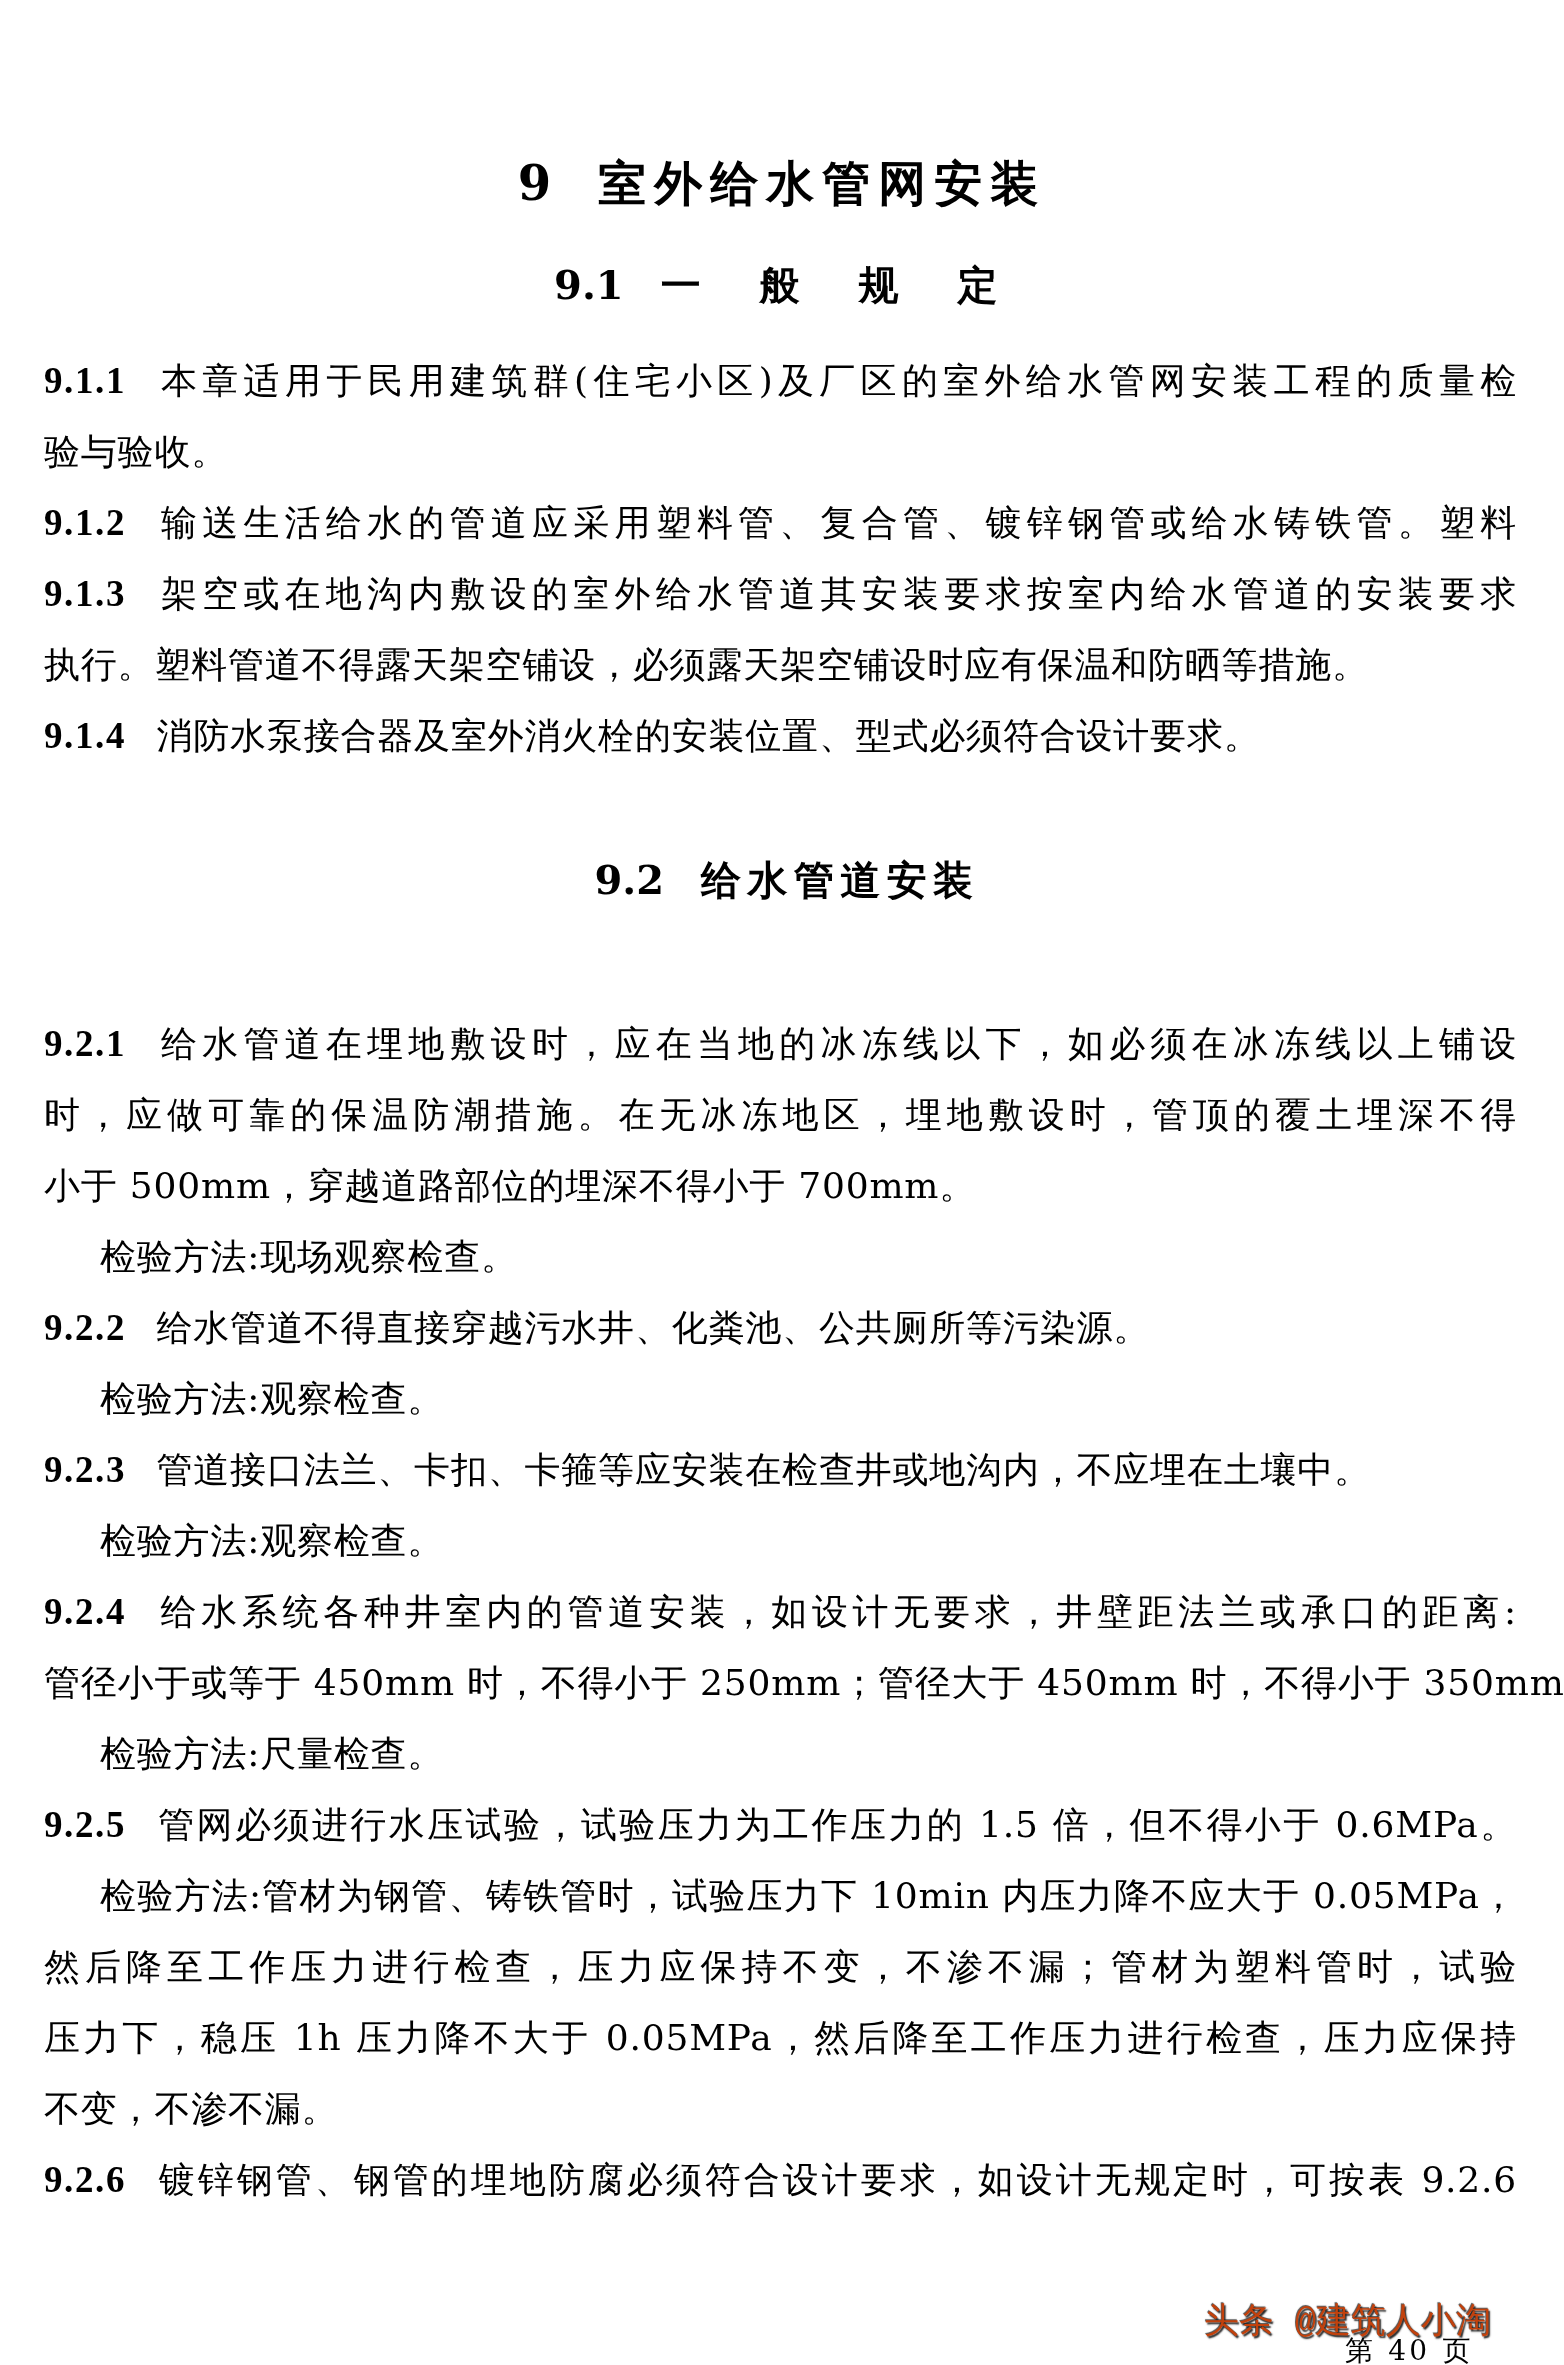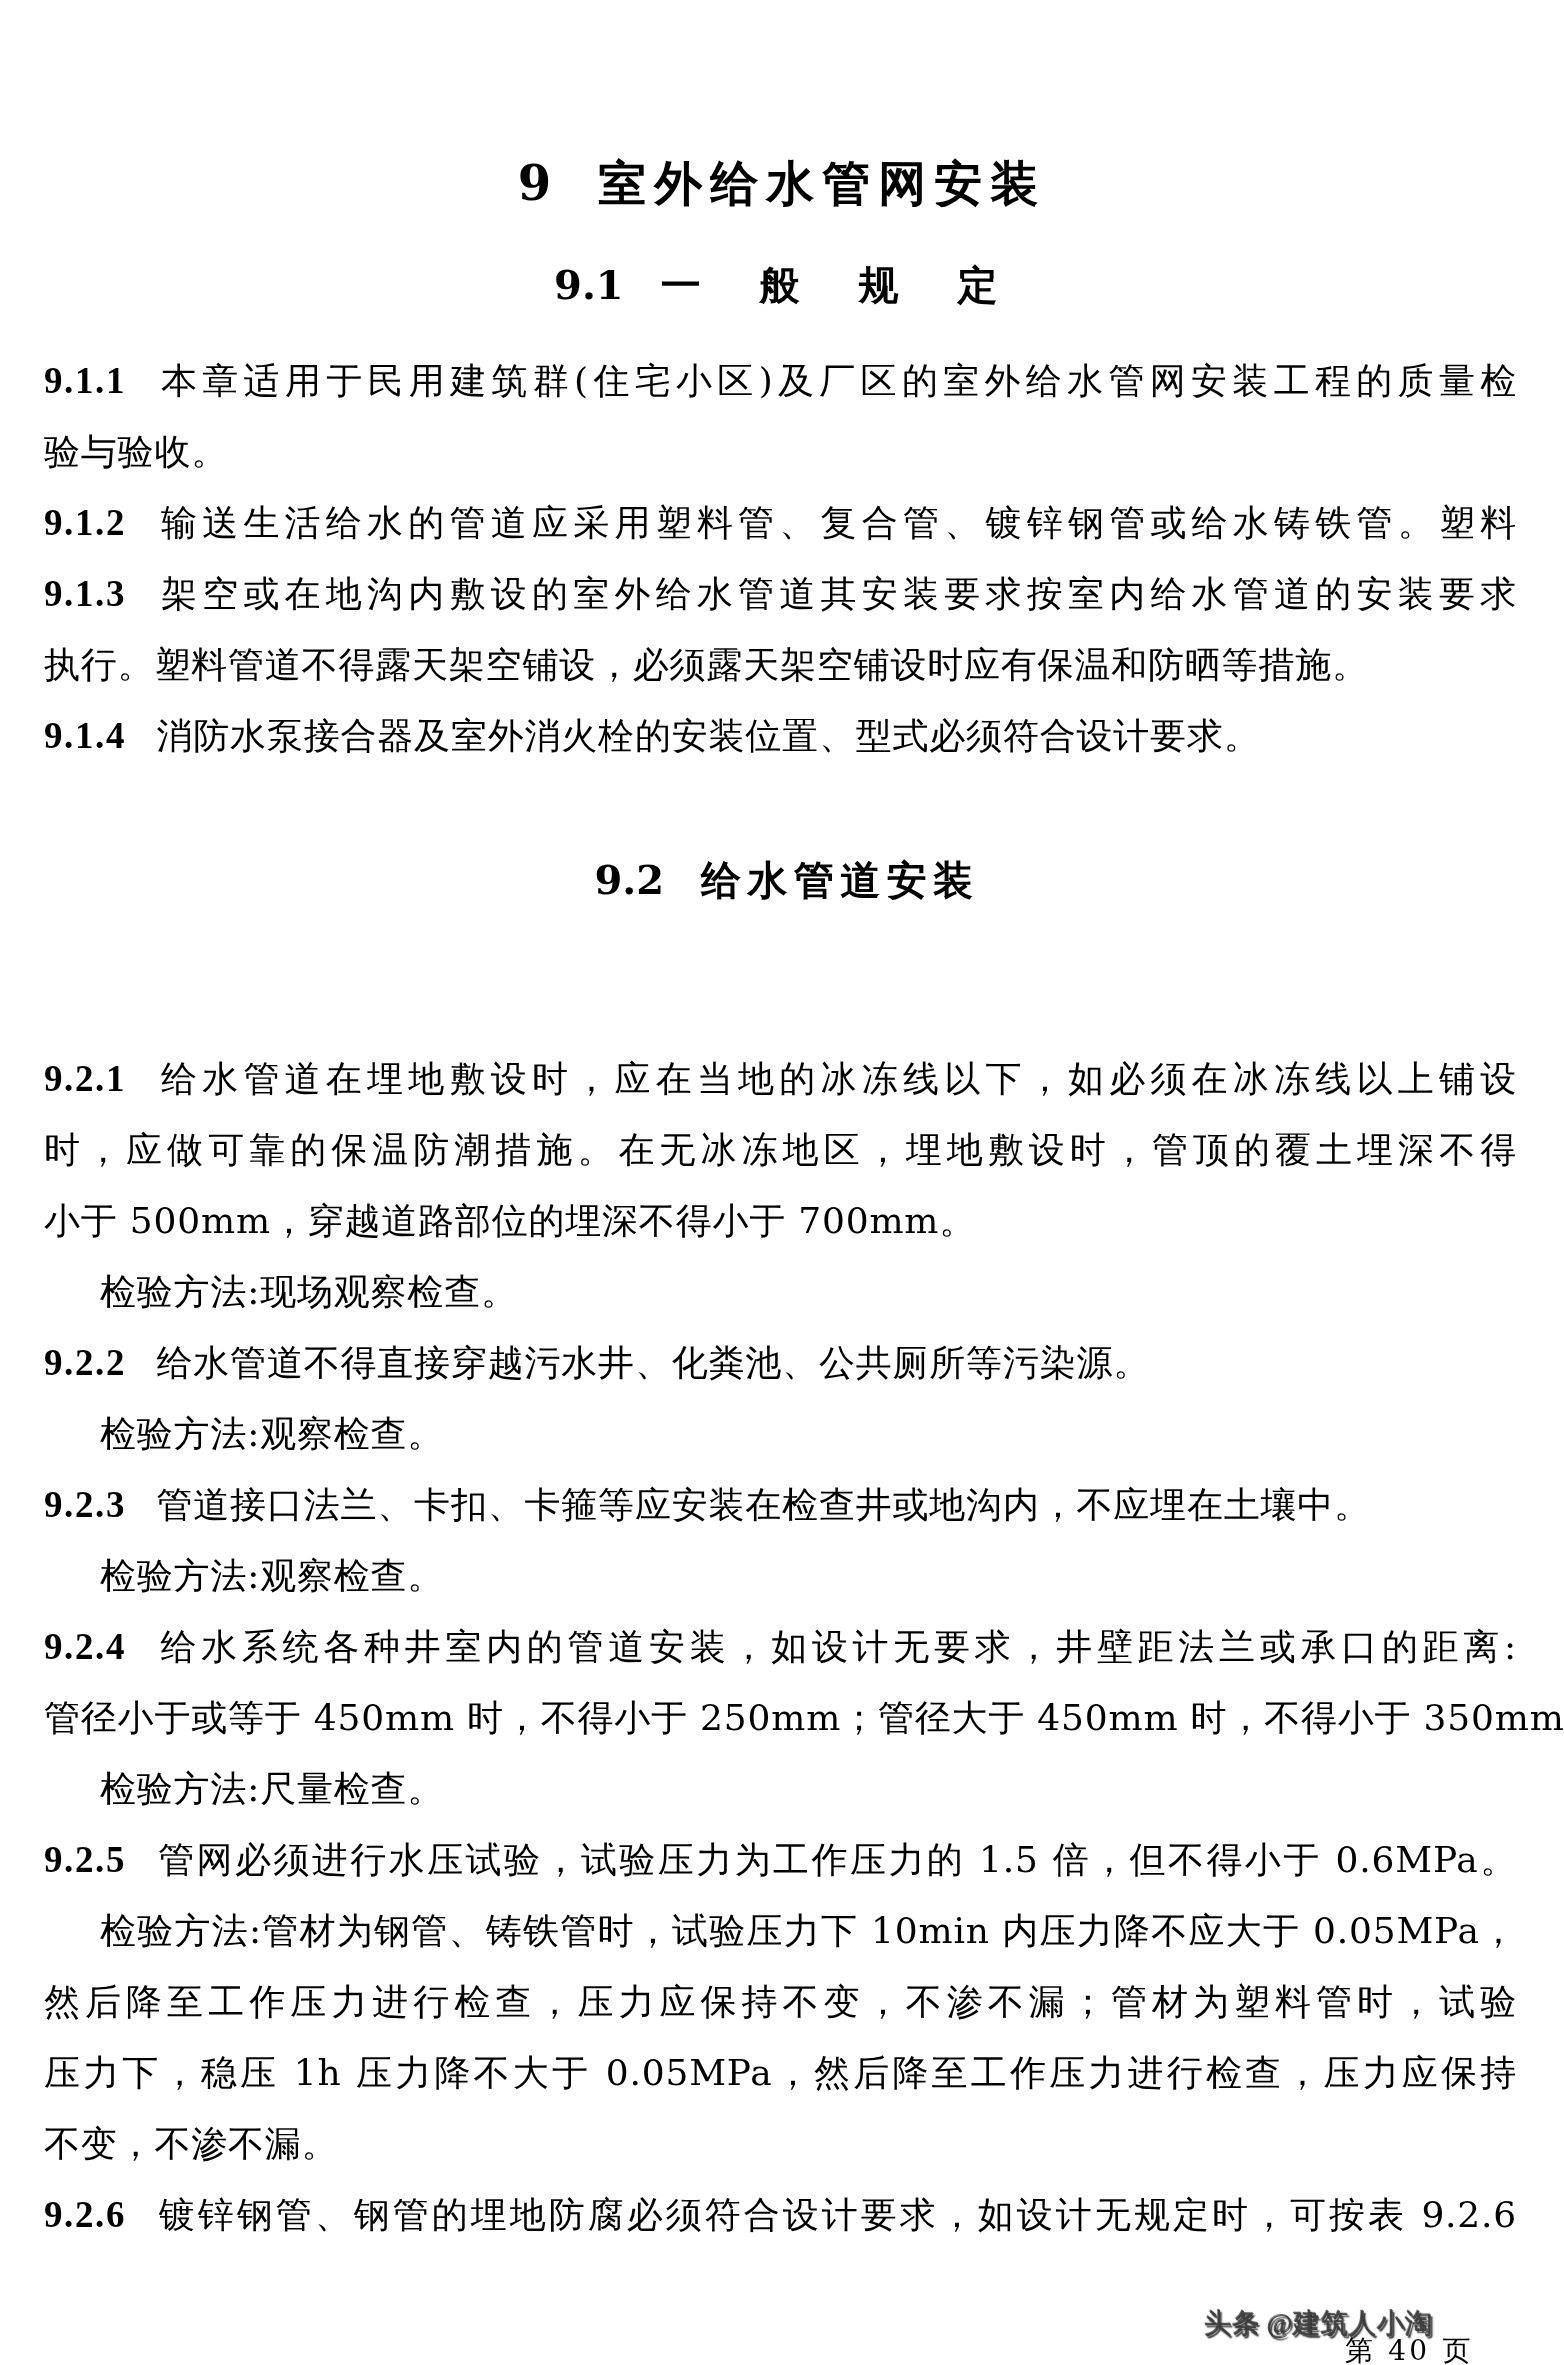--- a/index.html
+++ b/index.html
@@ -75,23 +75,23 @@
       font-weight: bold;
       font-size: 37px;
       margin-right: 30.5px;
       letter-spacing: 1.6px;
     }
     .indent { padding-left: 56px; }
     .watermark {
       position: absolute;
       left: 1204px;
       top: 2285px;
-      font-family: Liberation Serif, serif;
-      font-size: 28px;
-      color: #404040;
+      font-family: Liberation Mono, monospace;
+      font-size: 35px;
+      color: #c2410c;
       text-shadow: 1.6px 1.6px 1.6px #222, -0.8px -0.8px 0.8px #555;
       white-space: nowrap;
       line-height: 45px;
     }
     .page-number {
       position: absolute;
       left: 1345px;
       top: 2315px;
       font-size: 28px;
       color: #000;
@@ -124,21 +124,21 @@
     <div class="line last"><span>执行。塑料管道不得露天架空铺设，必须露天架空铺设时应有保温和防晒等措施。</span></div>
 
     <div class="line last"><span class="clause">9.1.4</span><span>消防水泵接合器及室外消火栓的安装位置、型式必须符合设计要求。</span></div>
   </div>
 
   <div class="section-title wide" style="top:836px;">
     <span class="num">9.2</span><span class="txt">给水管道安装</span>
   </div>
 
 
-  <div class="body" style="top:1027px;">
+  <div class="body" style="top:992px;">
 
     <div class="line"><span class="clause">9.2.1</span><span>给水管道在埋地敷设时，应在当地的冰冻线以下，如必须在冰冻线以上铺设</span></div>
     <div class="line"><span>时，应做可靠的保温防潮措施。在无冰冻地区，埋地敷设时，管顶的覆土埋深不得</span></div>
     <div class="line last"><span>小于 500mm，穿越道路部位的埋深不得小于 700mm。</span></div>
     <div class="line last indent"><span>检验方法:现场观察检查。</span></div>
 
     <div class="line last"><span class="clause">9.2.2</span><span>给水管道不得直接穿越污水井、化粪池、公共厕所等污染源。</span></div>
     <div class="line last indent"><span>检验方法:观察检查。</span></div>
 
     <div class="line last"><span class="clause">9.2.3</span><span>管道接口法兰、卡扣、卡箍等应安装在检查井或地沟内，不应埋在土壤中。</span></div>

